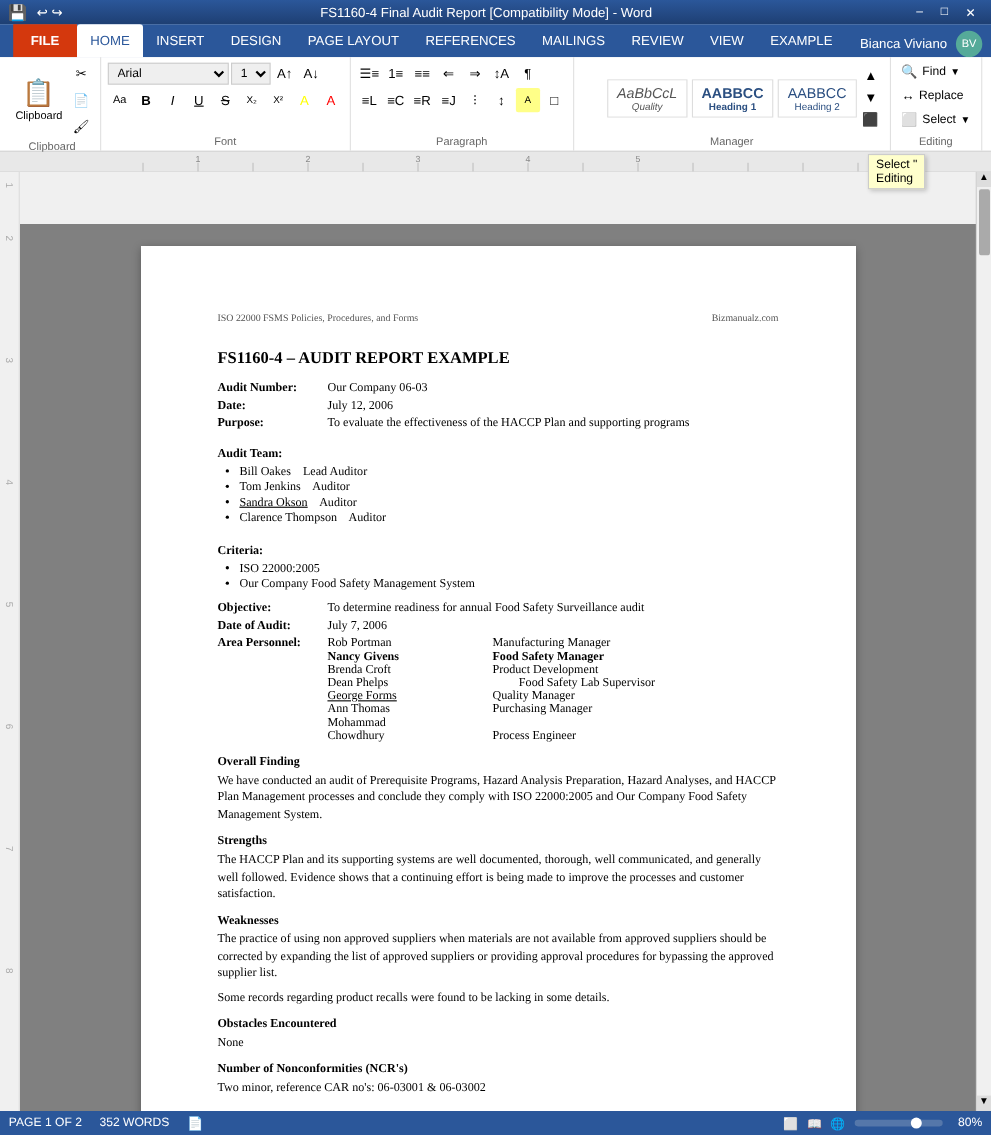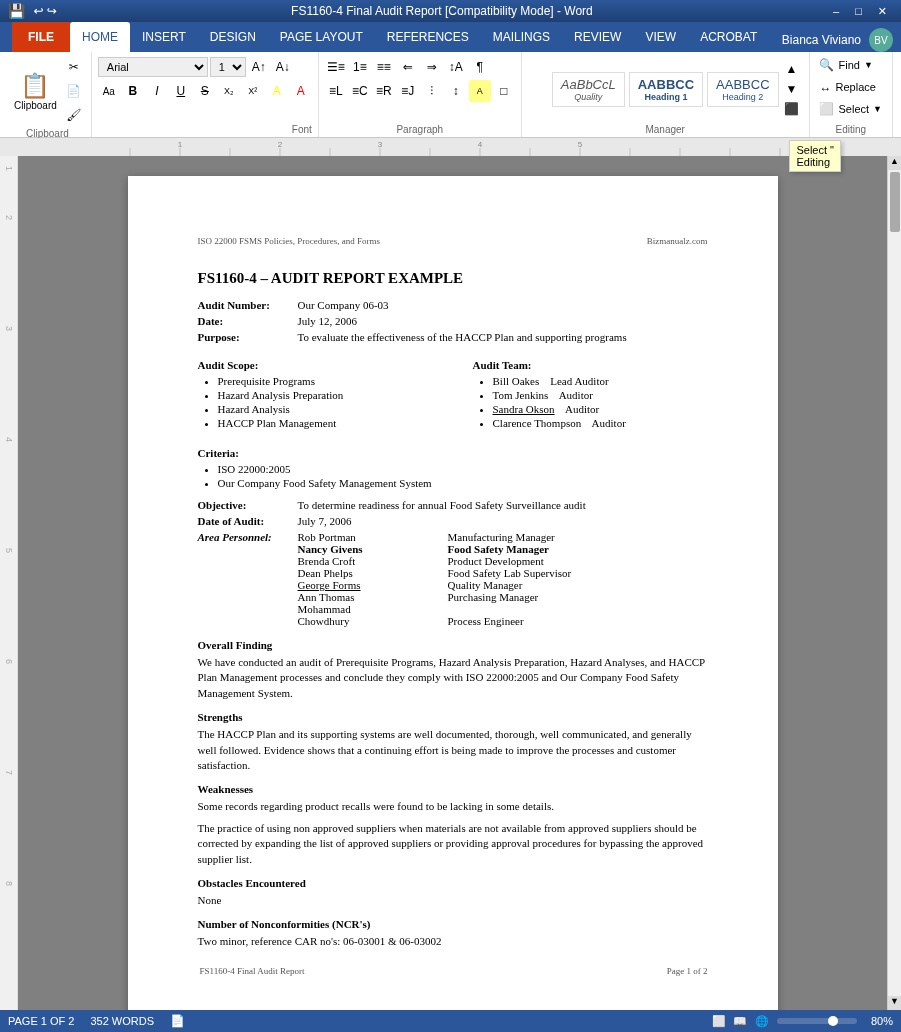--- a/index.html
+++ b/index.html
@@ -159,20 +159,21 @@
       align-items: center;
     }
     #scrollbar-right .scroll-btn { width: 100%; height: 14px; text-align: center; font-size: 9px; cursor: pointer; background: #ddd; }
     #scrollbar-right .scroll-thumb { width: 10px; height: 60px; background: #aaa; border-radius: 2px; margin: 2px auto; }
 
     #doc-scroll {
       flex: 1;
       overflow-y: auto;
       background: #808080;
       padding: 20px 0;
+      margin-top: 48px;
     }
     #doc-scroll::-webkit-scrollbar { display: none; }
 
     
     .page {
       background: white;
       width: 650px;
       margin: 0 auto 20px;
       padding: 60px 70px;
       box-shadow: 0 2px 8px rgba(0,0,0,0.3);
@@ -306,21 +307,21 @@
 <div id="tab-bar">
   <div class="file-tab">FILE</div>
   <div class="ribbon-tab active">HOME</div>
   <div class="ribbon-tab">INSERT</div>
   <div class="ribbon-tab">DESIGN</div>
   <div class="ribbon-tab">PAGE LAYOUT</div>
   <div class="ribbon-tab">REFERENCES</div>
   <div class="ribbon-tab">MAILINGS</div>
   <div class="ribbon-tab">REVIEW</div>
   <div class="ribbon-tab">VIEW</div>
-  <div class="ribbon-tab">ACROBAT</div>
+  <div class="ribbon-tab">EXAMPLE</div>
   <div class="user-area">
     <span>Bianca Viviano</span>
     <div class="user-avatar">BV</div>
   </div>
 </div>
 
 <div id="ribbon-content" style="position:relative;">
 
   <div class="ribbon-group">
     <div class="ribbon-group-content">
@@ -330,21 +331,21 @@
       </div>
       <div style="display:flex;flex-direction:column;gap:2px;">
         <div class="small-btn" title="Cut">✂</div>
         <div class="small-btn" title="Copy">📄</div>
         <div class="small-btn" title="Format Painter">🖌</div>
       </div>
     </div>
     <div class="ribbon-group-label">Clipboard</div>
   </div>
 
-  <div class="ribbon-group" style="min-width:180px;align-items:flex-end;">
+  <div class="ribbon-group" style="min-width:180px;">
     <div class="ribbon-group-content" style="flex-direction:column;align-items:flex-start;gap:2px;">
       <div class="font-row">
         <select class="font-select">
           <option>Arial</option>
         </select>
         <select class="font-size-select">
           <option>12</option>
         </select>
         <div class="small-btn">A↑</div>
         <div class="small-btn">A↓</div>
@@ -516,29 +517,20 @@
         <span class="field-value">July 12, 2006</span>
       </div>
 
       <div class="field-row">
         <span class="field-label">Purpose:</span>
         <span class="field-value">To evaluate the effectiveness of the HACCP Plan and supporting programs</span>
       </div>
 
       <div class="two-col" style="margin-top:6px;">
         <div class="col">
-          <div class="section-header">Audit Scope:</div>
-          <ul class="doc-list">
-            <li>Prerequisite Programs</li>
-            <li>Hazard Analysis Preparation</li>
-            <li>Hazard Analysis</li>
-            <li>HACCP Plan Management</li>
-          </ul>
-        </div>
-        <div class="col">
           <div class="section-header">Audit Team:</div>
           <ul class="doc-list" style="list-style:disc;">
             <li>
               <span>Bill Oakes</span>&nbsp;&nbsp;&nbsp;
               <span>Lead Auditor</span>
             </li>
             <li>
               <span>Tom Jenkins</span>&nbsp;&nbsp;&nbsp;
               <span>Auditor</span>
             </li>
@@ -566,35 +558,35 @@
         <span class="field-label">Objective:</span>
         <span class="field-value">To determine readiness for annual Food Safety Surveillance audit</span>
       </div>
 
       <div class="field-row">
         <span class="field-label">Date of Audit:</span>
         <span class="field-value">July 7, 2006</span>
       </div>
 
       <div class="field-row" style="margin-top:4px;">
-        <span class="field-label" style="min-width:100px;font-style:italic;">Area Personnel:</span>
+        <span class="field-label" style="min-width:100px;">Area Personnel:</span>
         <div>
           <div style="display:flex;gap:60px;">
             <span style="min-width:90px;">Rob Portman</span>
             <span>Manufacturing Manager</span>
           </div>
           <div style="display:flex;gap:60px;font-weight:bold;">
             <span style="min-width:90px;">Nancy Givens</span>
             <span>Food Safety Manager</span>
           </div>
           <div style="display:flex;gap:60px;">
             <span style="min-width:90px;">Brenda Croft</span>
             <span>Product Development</span>
           </div>
-          <div style="display:flex;gap:60px;">
+          <div style="display:flex;gap:84px;">
             <span style="min-width:90px;">Dean Phelps</span>
             <span>Food Safety Lab Supervisor</span>
           </div>
           <div style="display:flex;gap:60px;">
             <span class="underline" style="min-width:90px;">George Forms</span>
             <span>Quality Manager</span>
           </div>
           <div style="display:flex;gap:60px;">
             <span style="min-width:90px;">Ann Thomas</span>
             <span>Purchasing Manager</span>
@@ -615,22 +607,22 @@
         <div class="doc-para">We have conducted an audit of Prerequisite Programs, Hazard Analysis Preparation, Hazard Analyses, and HACCP Plan Management processes and conclude they comply with ISO 22000:2005 and Our Company Food Safety Management System.</div>
       </div>
 
       <div>
         <div class="section-header">Strengths</div>
         <div class="doc-para">The HACCP Plan and its supporting systems are well documented, thorough, well communicated, and generally well followed. Evidence shows that a continuing effort is being made to improve the processes and customer satisfaction.</div>
       </div>
 
       <div>
         <div class="section-header">Weaknesses</div>
+        <div class="doc-para">The practice of using non approved suppliers when materials are not available from approved suppliers should be corrected by expanding the list of approved suppliers or providing approval procedures for bypassing the approved supplier list.</div>
         <div class="doc-para">Some records regarding product recalls were found to be lacking in some details.</div>
-        <div class="doc-para">The practice of using non approved suppliers when materials are not available from approved suppliers should be corrected by expanding the list of approved suppliers or providing approval procedures for bypassing the approved supplier list.</div>
       </div>
 
       <div>
         <div class="section-header">Obstacles Encountered</div>
         <div class="doc-para">None</div>
       </div>
 
       <div>
         <div class="section-header">Number of Nonconformities (NCR's)</div>
         <div class="doc-para">Two minor, reference CAR no's: 06-03001 &amp; 06-03002</div>

